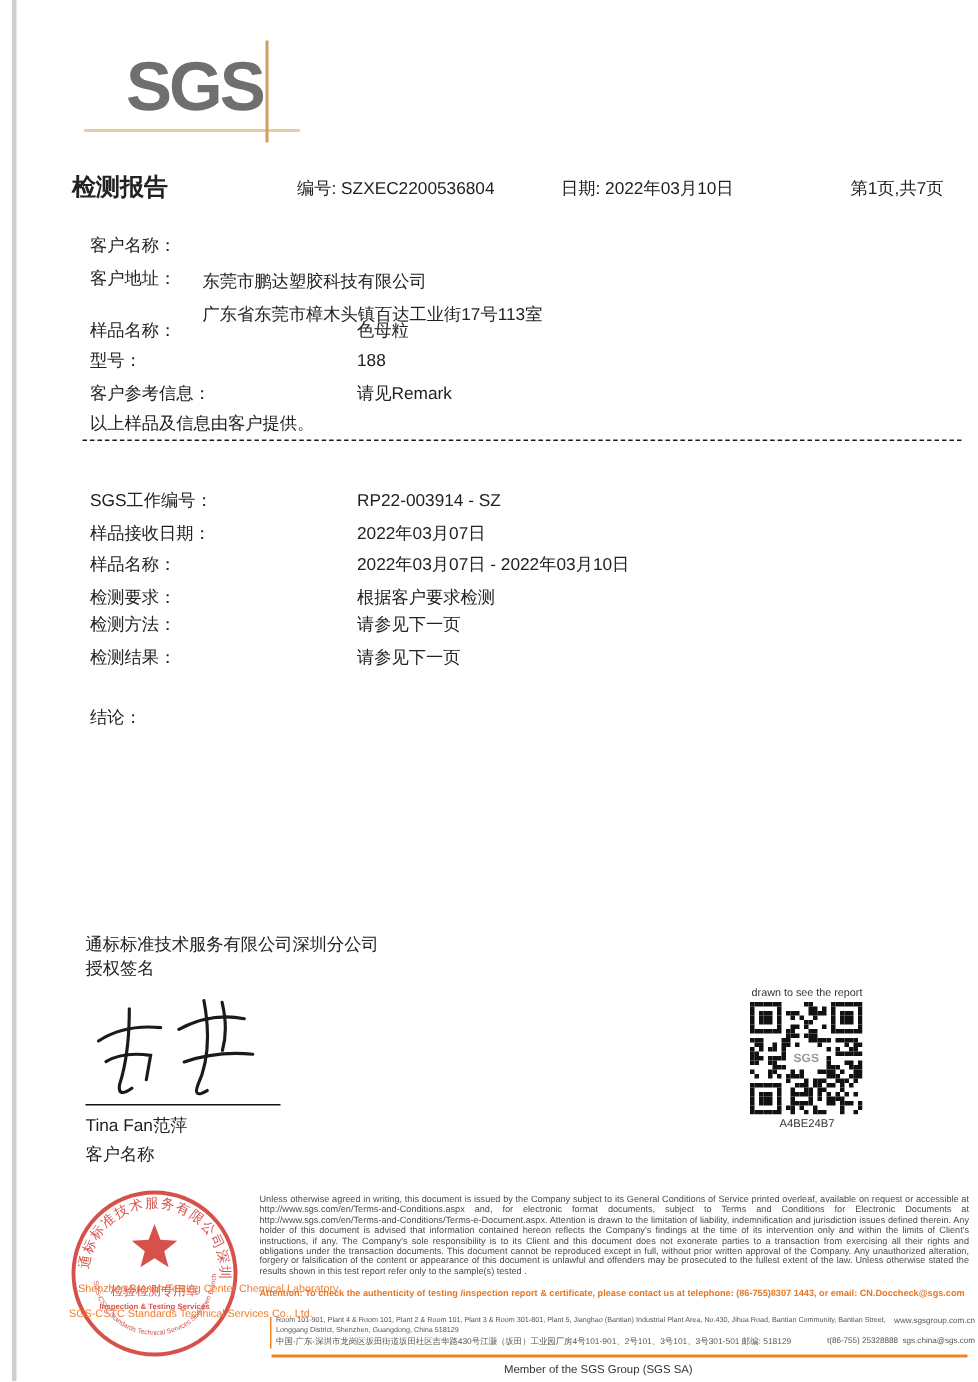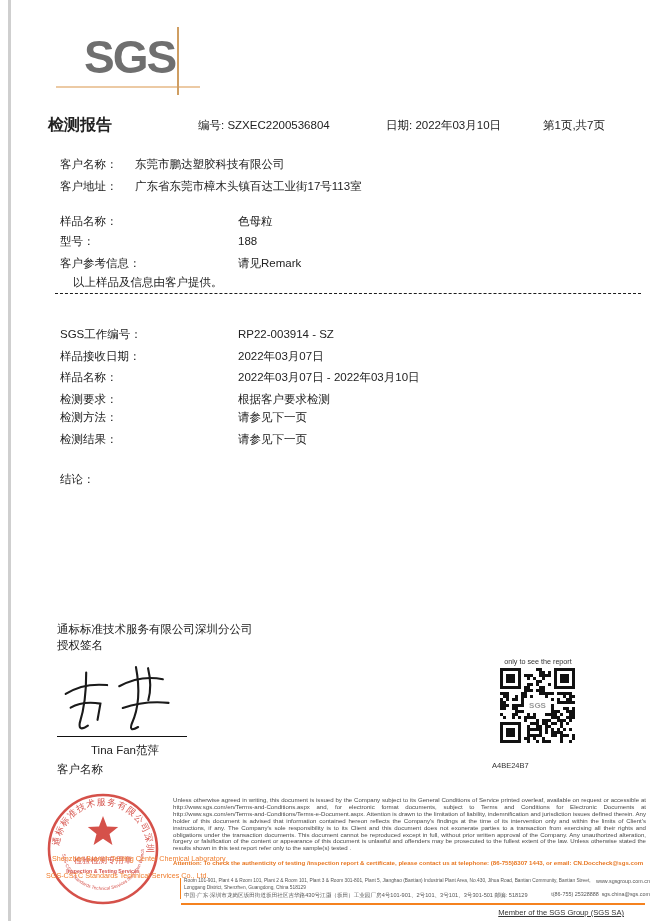--- a/index.html
+++ b/index.html
@@ -9,59 +9,59 @@
   .edge-left{left:8px;top:0;width:3px;height:921px;background:#cfcfcf;}
   
   .logo-text{left:84px;top:34px;font-size:46px;font-weight:bold;color:#6f6f6f;
              letter-spacing:-2px;line-height:1;font-stretch:condensed;}
   .logo-hline{left:56px;top:86px;width:144px;height:2px;background:#eccaa4;}
   .logo-vline{left:177px;top:27px;width:2px;height:68px;background:#cf9e62;}
   
   .doc-title{left:48px;top:115px;font-size:16px;font-weight:bold;}
   .hdr{font-size:11.5px;top:118px;}
   .hdr-no{left:198px;}
-  .hdr-date{left:386px;text-align:right;}
-  .hdr-page{left:543px;}
+  .hdr-date{left:374px;text-align:right;}
+  .hdr-page{left:567px;}
   
   .row{font-size:11.5px;line-height:14px;}
   .lbl{position:absolute;left:60px;white-space:nowrap;}
   .val{position:absolute;white-space:nowrap;}
-  .val-a{left:135px;}
+  .val-a{left:135px;margin-top:24px;}
   .val-b{left:218px;margin-left:20px;}
-  .note{left:60px;font-size:11.5px;margin-left:13px;}
+  .note{left:60px;font-size:11.5px;}
   .dashes{left:55px;top:293px;width:586px;border-top:1.6px dashed #1c1c1c;}
   .concl{left:218px;top:453px;width:426px;font-size:11.5px;line-height:18.5px;
          white-space:normal;text-align:justify;}
   
   .sig-company{left:57px;top:622px;font-size:11.5px;}
   .sig-auth{left:57px;top:638px;font-size:11.5px;}
   .sig-svg{left:58px;top:660px;}
   .sig-line{left:57px;top:736px;width:130px;height:1.4px;background:#111;}
-  .sig-name{left:57px;top:743px;font-size:11.5px;margin-left:34px;}
+  .sig-name{left:57px;top:743px;font-size:11.5px;}
   .sig-role{left:57px;top:762px;font-size:11.5px;}
   
   .qr-caption{left:492px;top:657px;width:92px;text-align:center;font-size:7.2px;color:#333;}
   .qr-box{left:500px;top:668px;width:75px;height:75px;}
-  .qr-code-text{left:492px;top:744px;width:92px;text-align:left;font-size:7.5px;color:#333;margin-top:17px;}
+  .qr-code-text{left:492px;top:744px;width:92px;text-align:center;font-size:7.5px;color:#333;}
   
   .stamp{left:44px;top:790px;}
   .stamp-co1{left:46px;top:871px;font-size:7.2px;color:#f07d2d;white-space:nowrap;}
   .stamp-co2{left:52px;top:854px;font-size:7.2px;color:#f07d2d;white-space:nowrap;}
   
   .legal{left:173px;top:797px;width:473px;font-size:6.1px;line-height:6.9px;
          color:#4a4a4a;text-align:justify;}
   .attention{left:173px;top:860px;width:473px;font-size:6.1px;line-height:6.9px;
              color:#e87722;font-weight:bold;}
   .addr-block{left:180px;top:878px;width:466px;border-left:1.5px solid #f5821f;padding-left:3px;}
   .addr-row{display:flex;justify-content:space-between;align-items:flex-start;}
   .addr-en{font-size:4.8px;color:#555;line-height:6.5px;flex:1;}
   .addr-cn{font-size:5.6px;color:#555;line-height:8px;flex:1;}
   .addr-right{font-size:5.4px;color:#555;margin-left:4px;white-space:nowrap;line-height:6.5px;}
   .orange-rule{left:181px;top:903px;width:464px;height:2px;background:#f5821f;}
-  .member{left:316px;top:908px;width:308px;text-align:right;font-size:7.6px;color:#333;text-decoration:underline;}
+  .member{left:336px;top:908px;width:308px;text-align:left;font-size:7.6px;color:#333;}
 </style>
 </head>
 <body>
 
 <div class="page">
   <div class="abs edge-left"></div>
 
   <div class="abs logo-text">SGS</div>
   <div class="abs logo-hline"></div>
   <div class="abs logo-vline"></div>
@@ -134,21 +134,21 @@
       <path d="M62 26 Q84 16 106 22"></path>
       <path d="M80 8 Q84 42 72 64 Q68 73 78 68"></path>
       <path d="M92 10 Q95 28 90 42"></path>
       <path d="M64 48 Q86 42 110 46"></path>
     </g>
   </svg>
   <div class="abs sig-line"></div>
   <div class="abs sig-name">Tina Fan范萍</div>
   <div class="abs sig-role">客户名称</div>
 
-  <div class="abs qr-caption">only to see the report</div>
+  <div class="abs qr-caption">drawn to see the report</div>
   <div class="abs qr-box" id="qrbox"><svg width="75" height="75" viewBox="0 0 75 75">
         <rect width="75" height="75" fill="#fff"></rect>
         <g fill="#111">
           <rect x="36" y="0" width="3" height="3"></rect>
           <rect x="39" y="0" width="3" height="3"></rect>
           <rect x="39" y="3" width="3" height="3"></rect>
           <rect x="42" y="3" width="3" height="3"></rect>
           <rect x="48" y="3" width="3" height="3"></rect>
           <rect x="24" y="6" width="3" height="3"></rect>
           <rect x="27" y="6" width="3" height="3"></rect>

